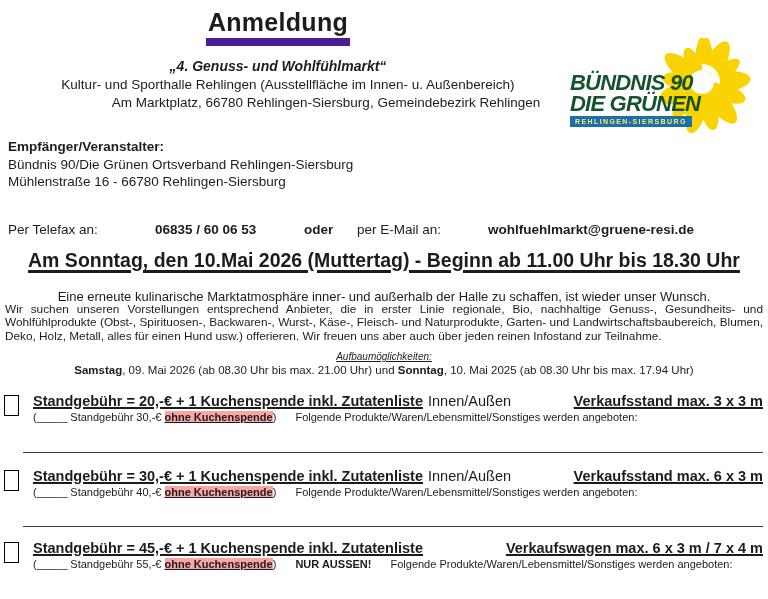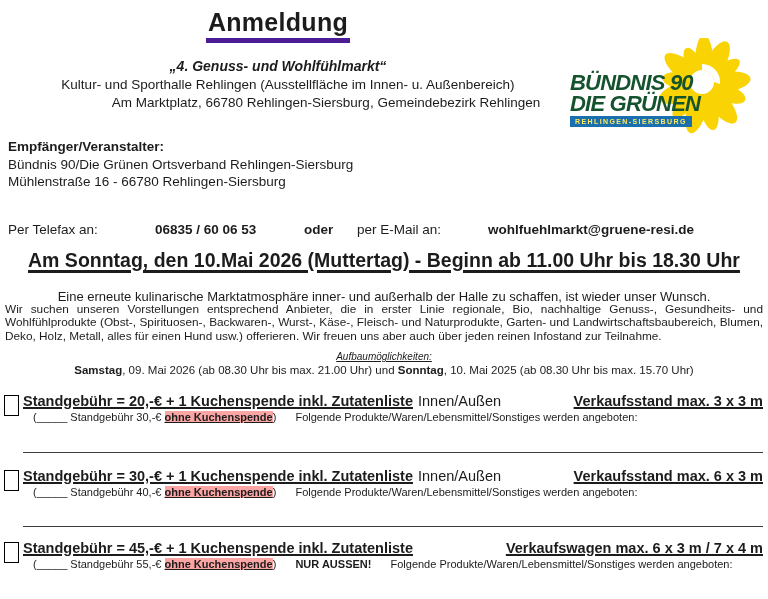--- a/index.html
+++ b/index.html
@@ -7,21 +7,21 @@
   body {
     width:768px; height:599px; position:relative; overflow:hidden;
     font-family:"Liberation Sans", sans-serif; color:#1c1c1c;
   }
   .abs { position:absolute; }
 
   
   .title-wrap { top:8px; left:0; width:556px; text-align:center; }
   .title-wrap span {
     display:inline-block; font-size:25px; font-weight:bold;
-    border-bottom:5px solid #4c1d95; padding:0 2px 1px 2px; letter-spacing:0.3px;text-align:right;
+    border-bottom:8px solid #4c1d95; padding:0 2px 1px 2px; letter-spacing:0.3px;text-align:right;
   }
   .subtitle { top:58px; left:0; width:556px; text-align:center;
     font-size:14px; font-weight:bold; font-style:italic; }
   .venue1 { top:77px; left:0; width:556px; text-align:center; font-size:13.5px;padding-left:20px; }
   .venue2 { top:95px; left:0; width:556px; text-align:center; font-size:13.5px;margin-left:48px; }
 
   
   .logo { top:40px; left:560px; width:208px; height:92px; }
   .logo .flower { position:absolute; right:0px; top:-2px; width:128px; height:96px; }
   .logo .green-lines {
@@ -62,21 +62,21 @@
   .setup-h { top:351px; left:0; width:768px; text-align:center; font-size:10px;font-style:italic; }
   .setup-h span { text-decoration:underline; }
   .setup-t { top:364px; left:0; width:768px; text-align:center; font-size:11.5px; }
   .setup-t b { font-weight:bold; }
 
   
   .option { left:3px; width:762px; }
   .opt1 { top:393px; } .opt2 { top:468px; } .opt3 { top:540px; }
   .checkbox { position:absolute; left:1px; top:2px; width:15px; height:21px;
     border:1.6px solid #000; background:#fff; }
-  .opt-title { margin-left:20px; display:flex; justify-content:space-between;
+  .opt-title { margin-left:30px; display:flex; justify-content:space-between;
     font-size:14.5px; font-weight:bold; white-space:nowrap;gap:36px; }
   .fee { text-decoration:underline; text-decoration-thickness:1.6px; }
   .loc { font-weight:normal; text-decoration:none; margin-left:5px; }
   .stand { text-decoration:underline; text-decoration-thickness:1.6px; margin-right:2px; }
   .opt-sub { margin-left:30px; margin-top:2px; font-size:11px; white-space:nowrap; }
   .hl { background:#fca5a5; font-weight:bold; text-decoration:underline; }
   .note { font-weight:bold; margin-left:16px; }
   .products { margin-left:16px; }
 
   .rule { left:23px; width:740px; border-top:1.8px solid #3c3c3c; height:0; }
@@ -142,21 +142,21 @@
   <span>Am Sonntag, den 10.Mai 2026 (Muttertag) - Beginn ab 11.00 Uhr bis 18.30 Uhr</span>
 </div>
 
 <div class="abs intro1">Eine erneute kulinarische Marktatmosphäre inner- und außerhalb der Halle zu schaffen, ist wieder unser Wunsch.</div>
 <div class="abs intro-body">Wir suchen unseren Vorstellungen entsprechend Anbieter, die in erster Linie regionale, Bio, nachhaltige Genuss-, Gesundheits- und Wohlfühlprodukte (Obst-, Spirituosen-, Backwaren-, Wurst-, Käse-, Fleisch- und Naturprodukte, Garten- und Landwirtschaftsbaubereich, Blumen, Deko, Holz, Metall, alles für einen Hund usw.) offerieren. Wir freuen uns aber auch über jeden reinen Infostand zur Teilnahme.</div>
 
 <div class="abs setup-h">
   <span>Aufbaumöglichkeiten:</span>
 </div>
 <div class="abs setup-t">
-  <b>Samstag</b><span>, 09. Mai 2026 (ab 08.30 Uhr bis max. 21.00 Uhr) und </span><b>Sonntag</b><span>, 10. Mai 2025 (ab 08.30 Uhr bis max. 15.70 Uhr)</span>
+  <b>Samstag</b><span>, 09. Mai 2026 (ab 08.30 Uhr bis max. 21.00 Uhr) und </span><b>Sonntag</b><span>, 10. Mai 2025 (ab 08.30 Uhr bis max. 17.94 Uhr)</span>
 </div>
 
 <div class="abs option opt1">
   <div class="checkbox"></div>
   <div class="opt-title">
     <span><span class="fee">Standgebühr = 20,-€ + 1 Kuchenspende inkl. Zutatenliste</span><span class="loc">Innen/Außen</span></span>
     <span class="stand">Verkaufsstand max. 3 x 3 m</span>
   </div>
   <div class="opt-sub">
     <span>(_____ Standgebühr 30,-€ </span><span class="hl">ohne Kuchenspende</span><span>)</span>

